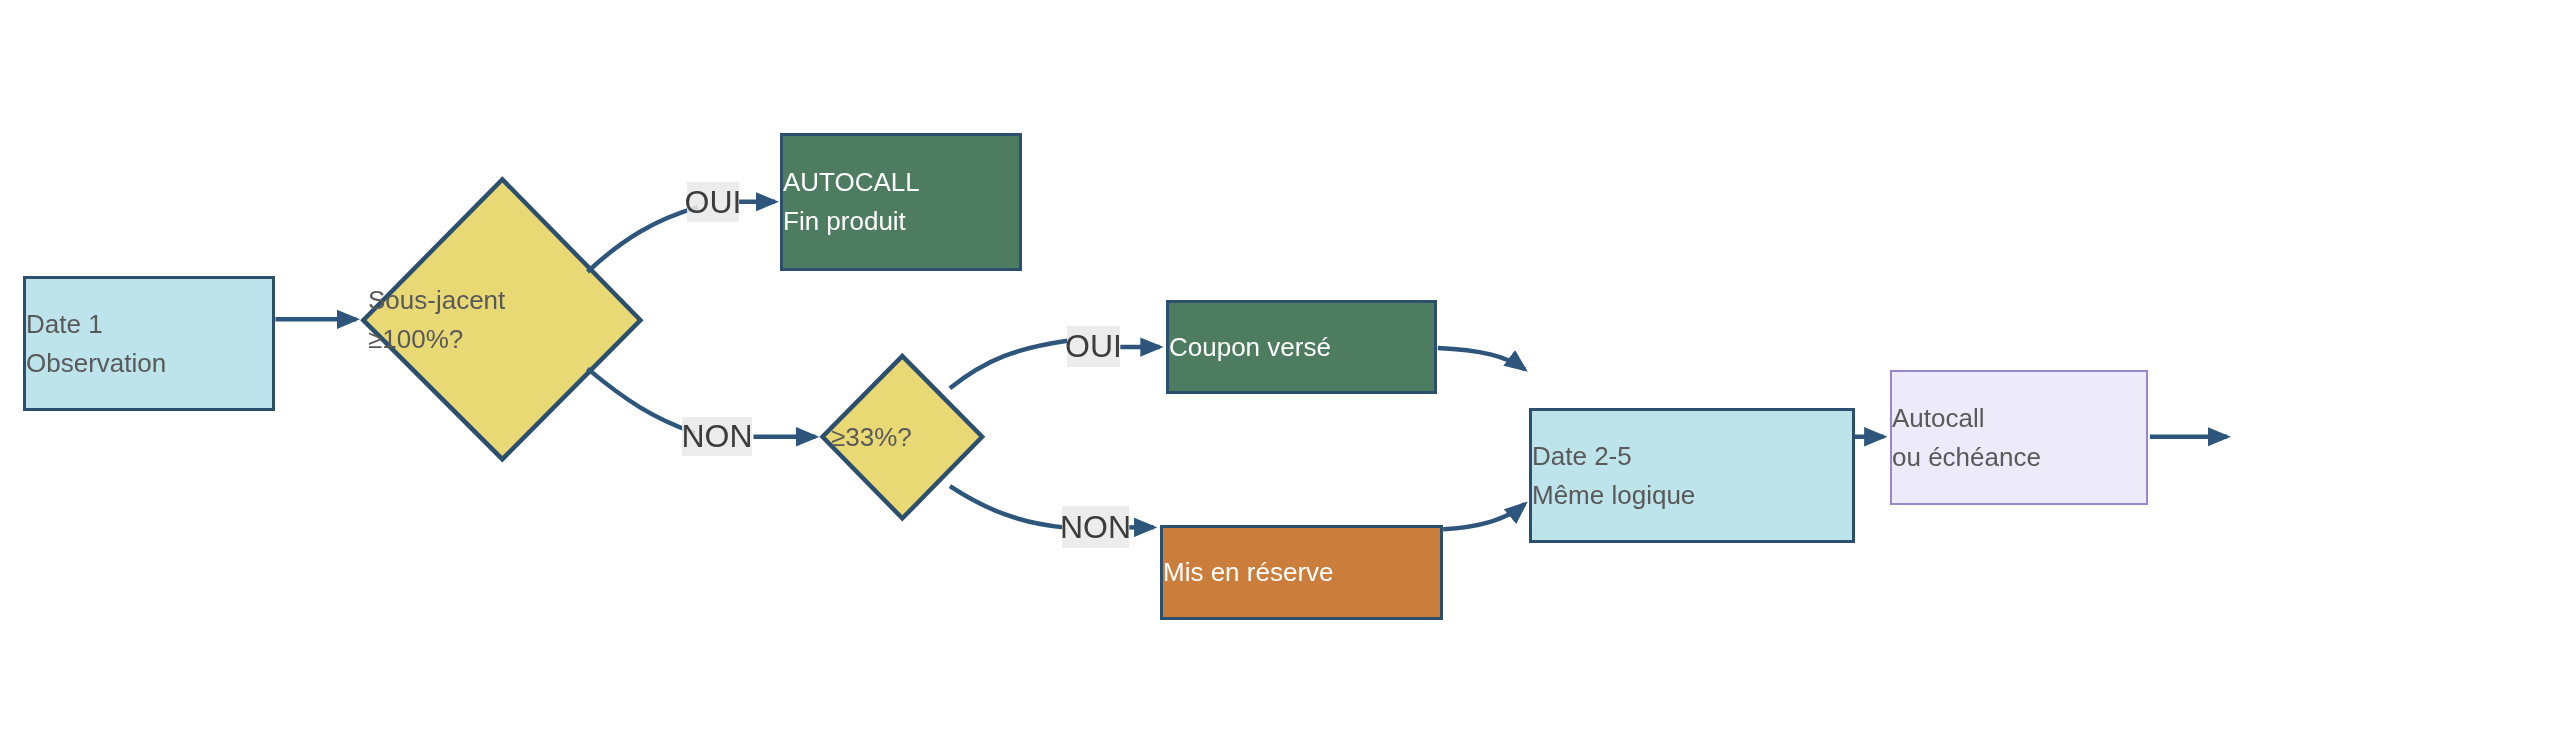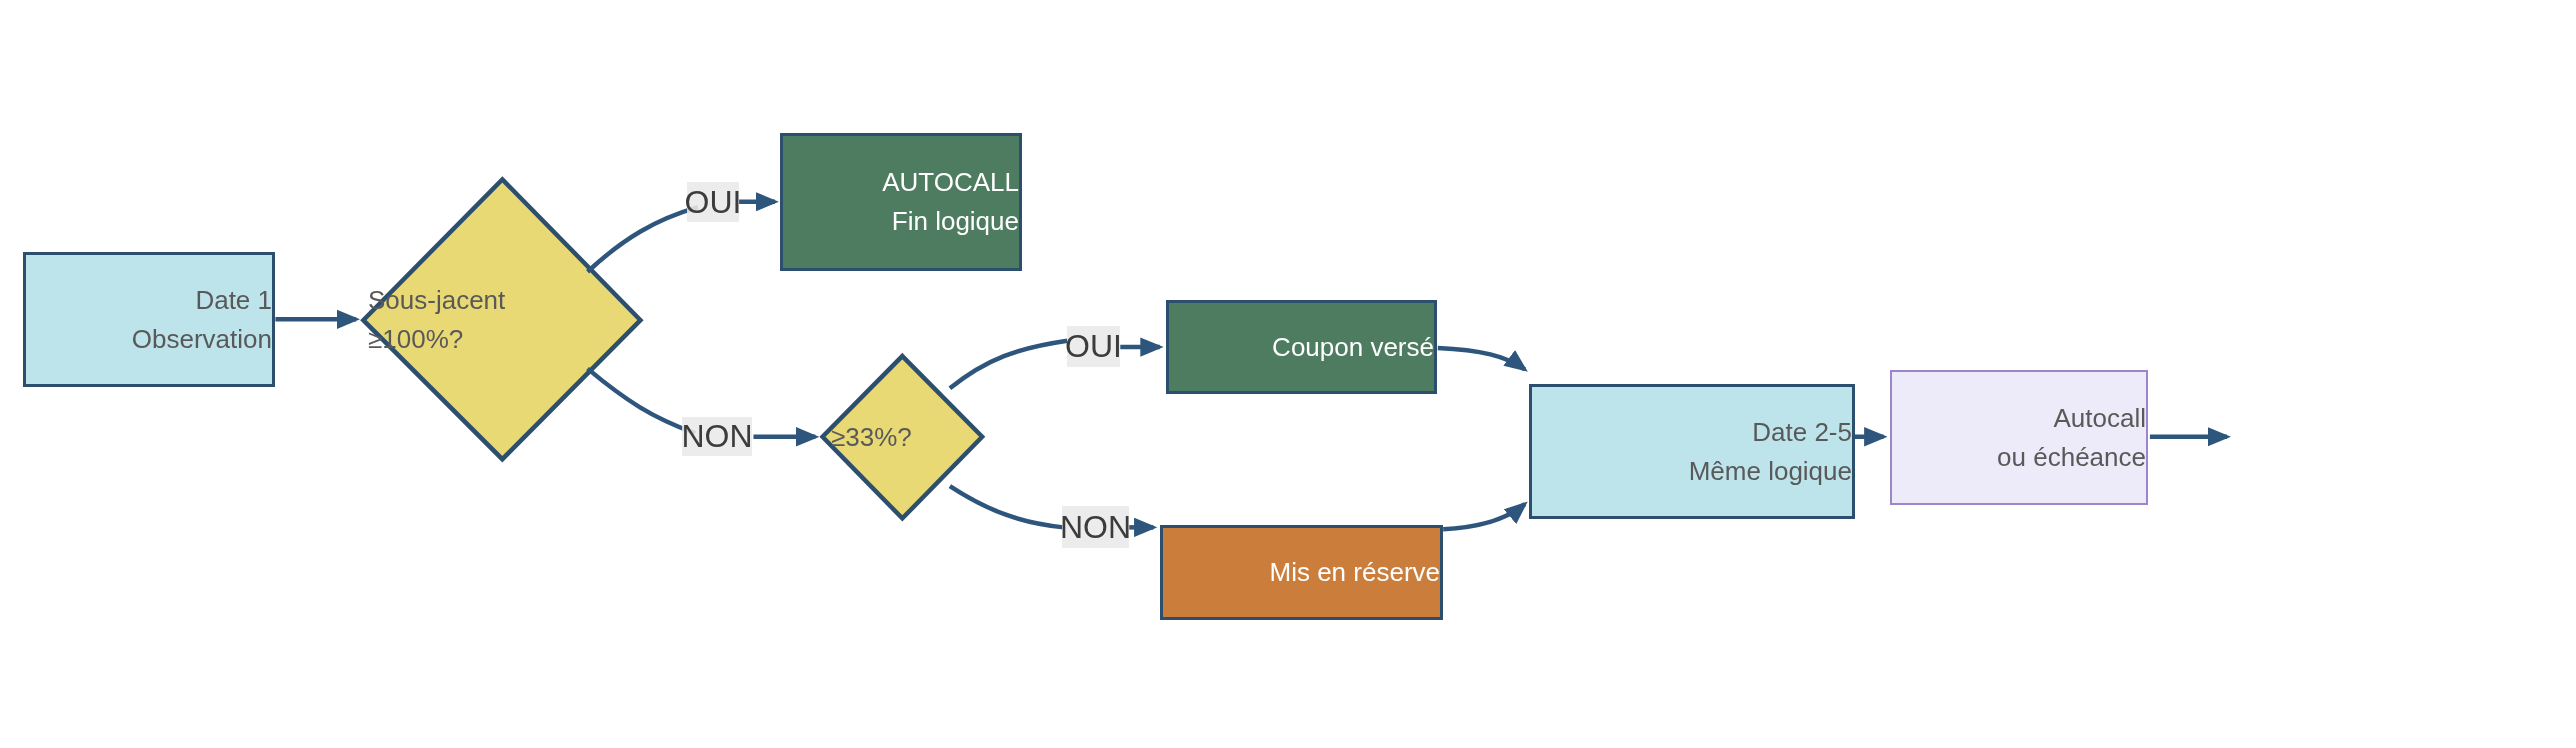--- a/index.html
+++ b/index.html
@@ -15,26 +15,26 @@
   
   .diamond { fill:var(--yellow-fill); stroke:var(--navy-border); stroke-width:5; }
   .edge    { fill:none; stroke:var(--arrow); stroke-width:5; }
   #ah path { fill:var(--arrow); }
 
   
   .node {
     position:absolute;
     box-sizing:border-box;
     display:flex; flex-direction:column;
-    align-items:flex-end; justify-content:center;
+    align-items:flex-start; justify-content:center;
     text-align:center;
     font-size:26px; line-height:39px;
     z-index:2;
   }
-  .node.blue   { background:var(--light-blue);  border:3.6px solid var(--navy-border); color:var(--text-dark); }
+  .node.blue   { background:var(--light-blue);  border:3.6px solid var(--navy-border); color:var(--text-dark);margin-top:24px; }
   .node.green  { background:var(--green);       border:3.6px solid var(--navy-border); color:var(--text-light); }
   .node.orange { background:var(--orange);      border:3.6px solid var(--navy-border); color:var(--text-light);margin-top:43px; }
   .node.purple { background:var(--lavender);    border:2.7px solid var(--lavender-border); color:var(--text-dark); }
 
   
   .dtext {
     position:absolute;
     text-align:left;
     color:var(--text-dark);
     font-size:26px; line-height:39px;
@@ -82,21 +82,21 @@
     <path class="edge" d="M 1609 590 C 1652 588 1680 579 1700 562" marker-end="url(#ah)"></path>
   </svg>
 
   <div class="node blue" style="left:23px;top:252px;width:252px;height:135px">
     <div>Date 1</div>
     <div>Observation</div>
   </div>
 
   <div class="node green" style="left:780px;top:133px;width:242px;height:138px">
     <div>AUTOCALL</div>
-    <div>Fin logique</div>
+    <div>Fin produit</div>
   </div>
 
   <div class="node green" style="left:1166px;top:300px;width:271px;height:94px">
     <div>Coupon versé</div>
   </div>
 
   <div class="node orange" style="left:1160px;top:482px;width:283px;height:95px">
     <div>Mis en réserve</div>
   </div>
 

